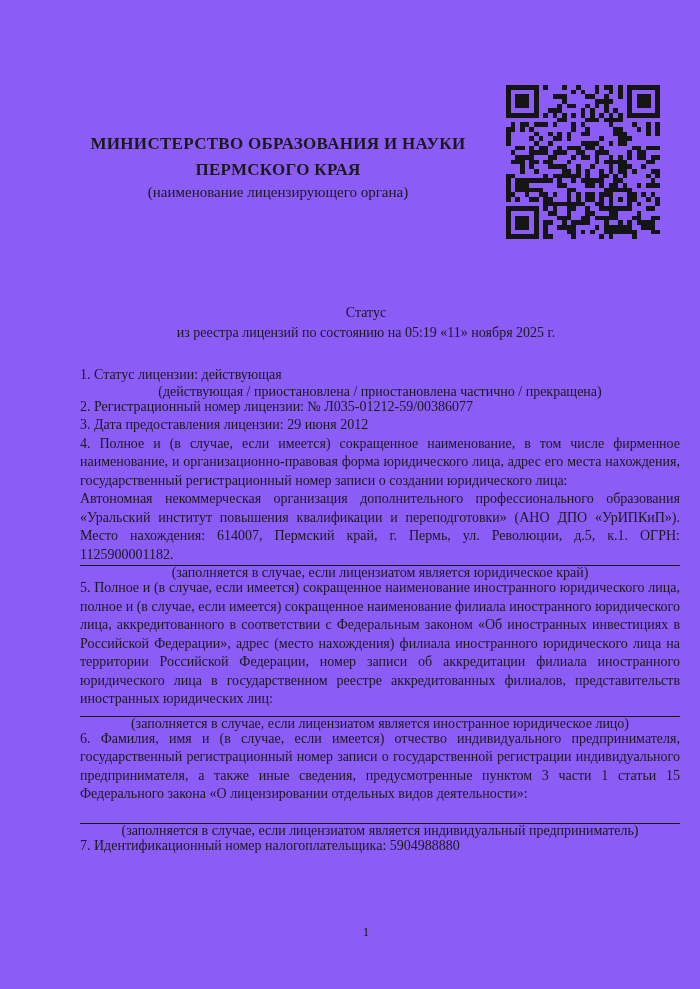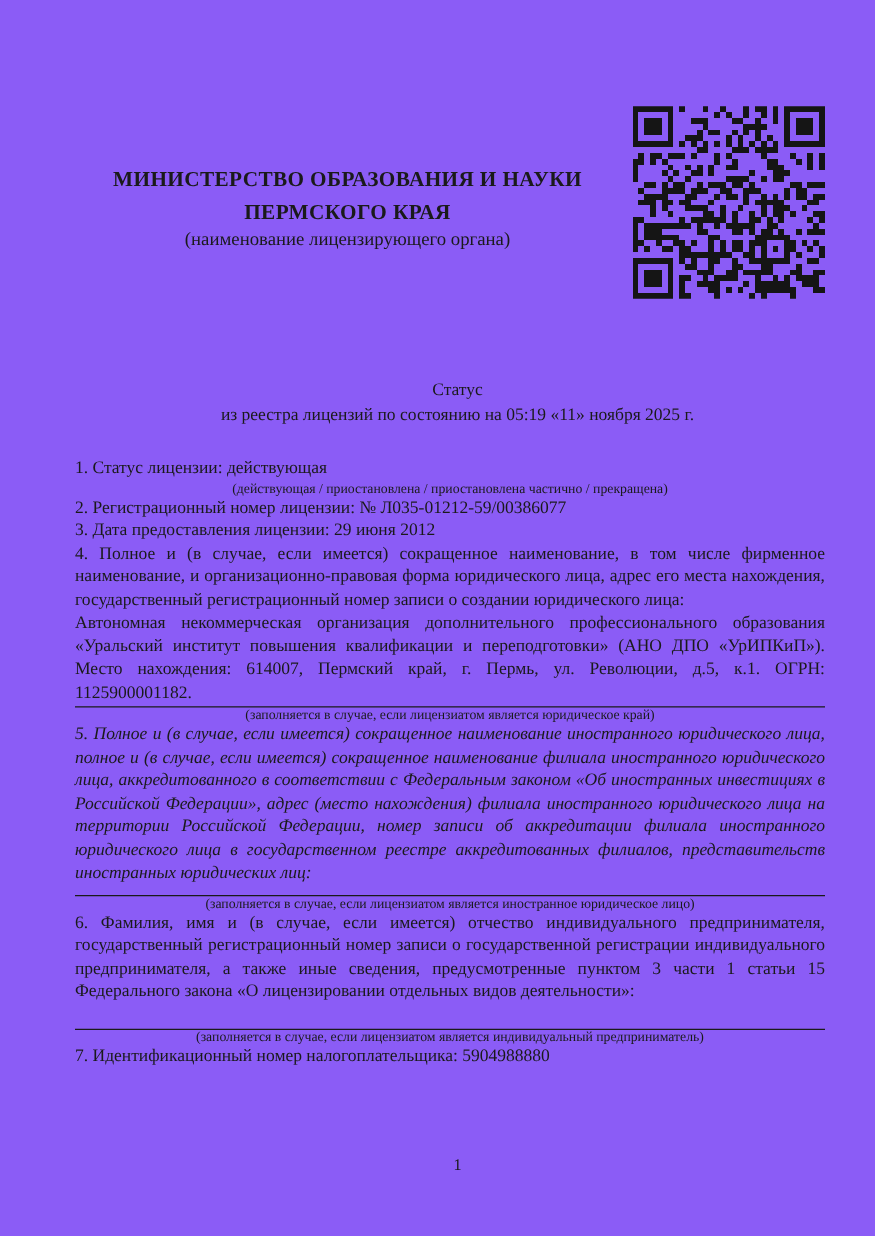--- a/index.html
+++ b/index.html
@@ -52,38 +52,38 @@
     position: absolute;
     left: 66px;
     top: 303px;
     width: 600px;
     text-align: center;
     font-size: 14px;
     line-height: 20px;
   }
   .content {
     position: absolute;
-    left: 60px;
+    left: 80px;
     top: 366px;
     width: 600px;
     font-size: 14px;
     line-height: 18.5px;
   }
   .content p { margin: 0; }
   .just { text-align: justify; }
   .cap {
-    font-size: 11px;
+    font-size: 14px;
     line-height: 13px;
     text-align: center;
   }
   .cap-tight { margin-top: 2px; }
   .cap-after-rule { margin-top: 4px; }
   .mt-sec { margin-top: 22px; }
   .mt-item { margin-top: 14px; }
-  .mt-sec5 { margin-top: 20px; font-style: italic; }
+  .mt-sec5 { margin-top: 20px; }
   .mt-sec6 { margin-top: 18px; }
   .mt-sec7 { margin-top: 21px; }
   .value-underlined {
     border-bottom: 1.5px solid #1a1a1a;
     padding-bottom: 1px;
     font-family: Liberation Serif, serif;
   }
   .fill-line {
     height: 7px;
     border-bottom: 1.5px solid #1a1a1a;

